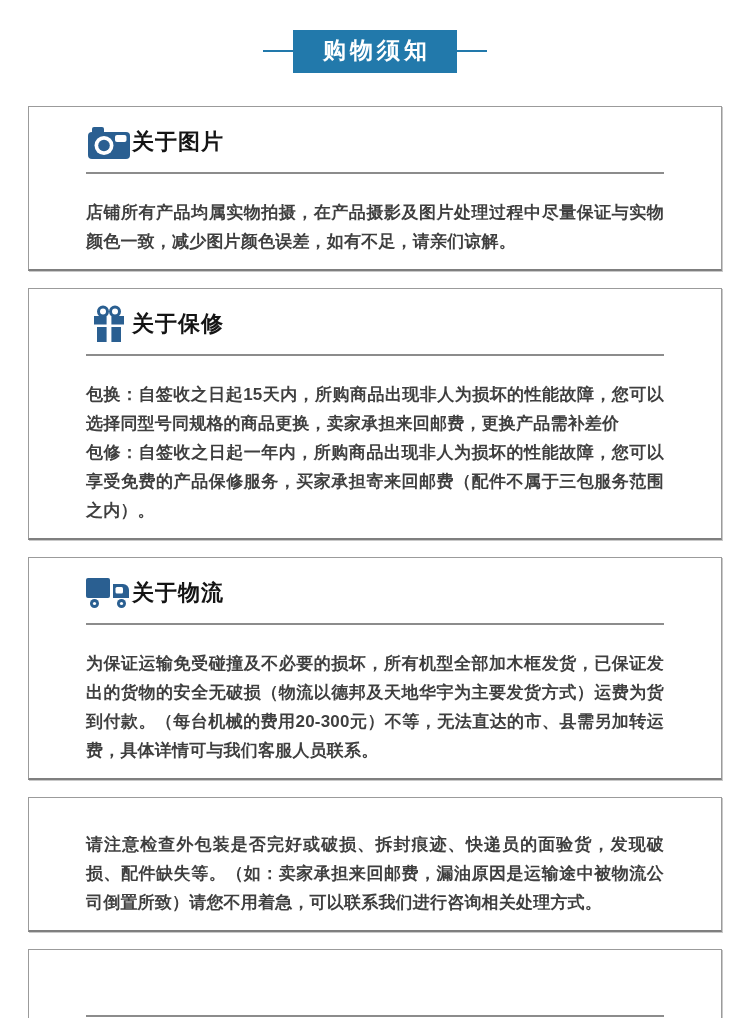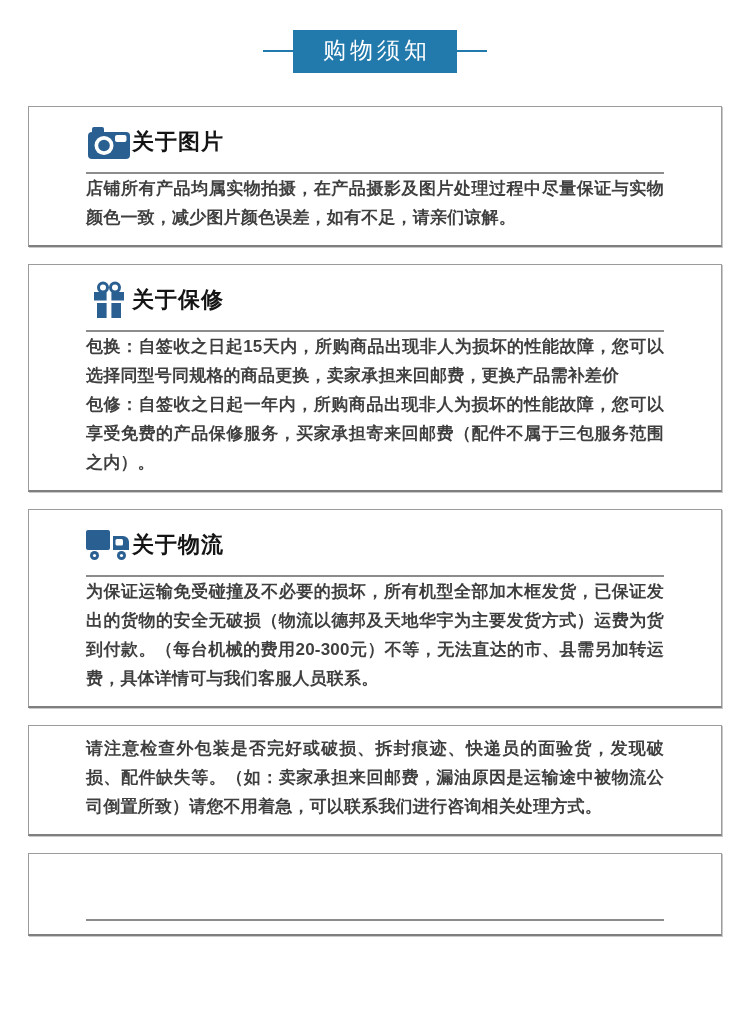--- a/index.html
+++ b/index.html
@@ -20,21 +20,21 @@
   }
   .banner-line {
     width: 30px;
     height: 2px;
     background: #2279ab;
   }
   .banner-box {
     background: #2279ab;
     color: #ffffff;
     font-size: 23px;
-    font-weight: normal;
+    font-weight: bold;
     letter-spacing: 4px;
     padding: 7px 26px 8px 30px;
     line-height: 1.2;
   }
   
   .cards { margin-top: 33px; }
   .card {
     margin: 0 28px 17px 28px;
     border: 1px solid #9b9b9b;
     border-bottom: 2px solid #7f7f7f;
@@ -55,21 +55,21 @@
     align-items: center;
     justify-content: center;
     flex: 0 0 auto;
   }
   .card-title {
     font-size: 22px;
     font-weight: bold;
     color: #141414;
     letter-spacing: 1px;
   }
-  .card-body { padding-top: 0; }
+  .card-body { padding-top: 24px; }
   .card-body p {
     font-size: 17px;
     font-weight: bold;
     color: #3f3f3f;
     line-height: 29px;
     letter-spacing: 0.2px;
     text-align: justify;
   }
 </style>
 </head>

